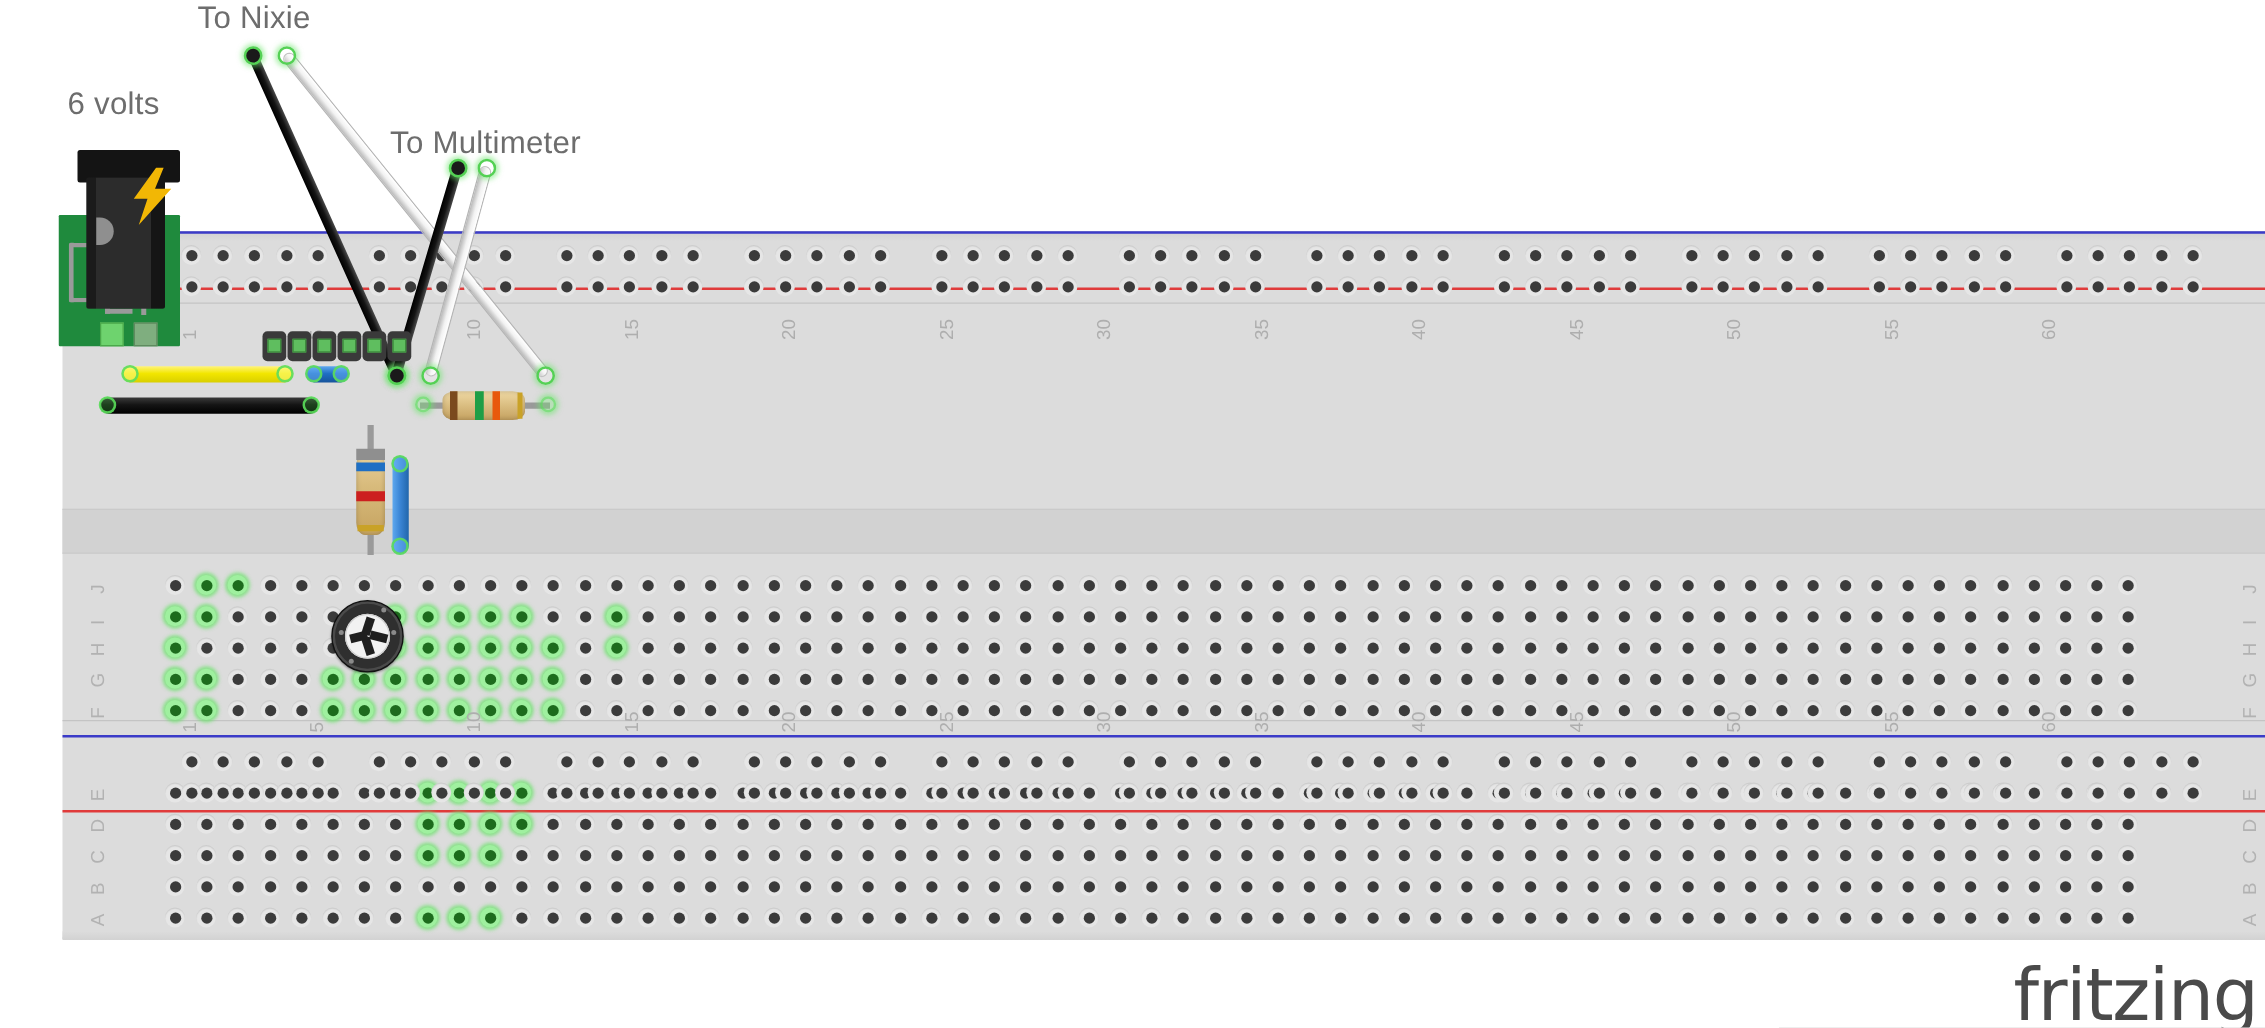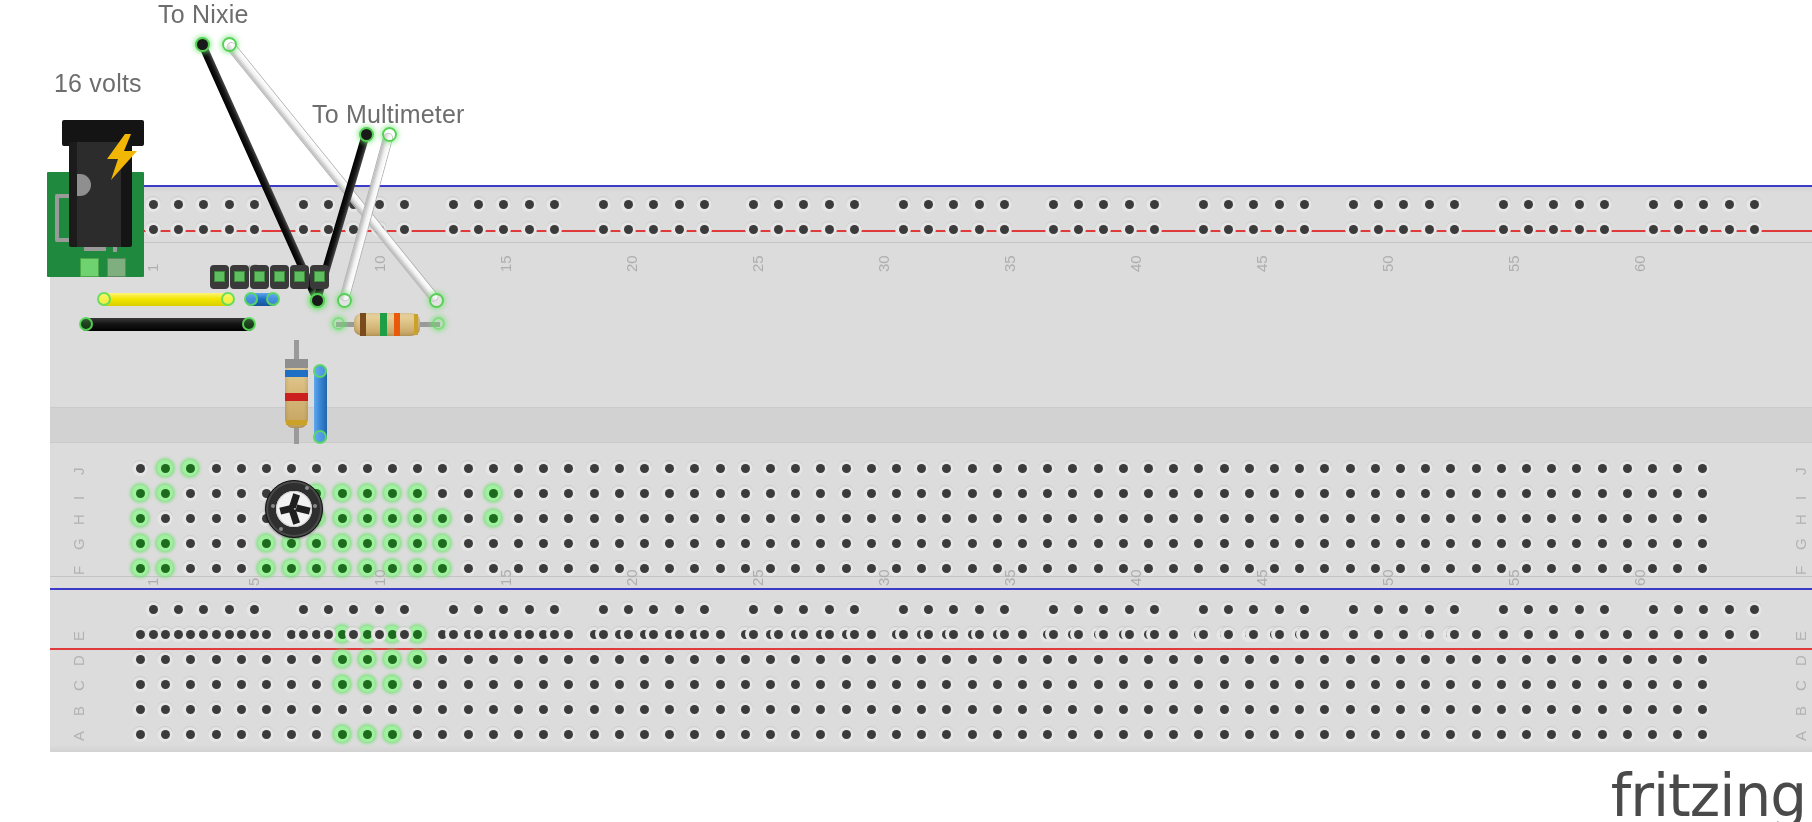--- a/index.html
+++ b/index.html
@@ -183,21 +183,21 @@
     font-family:"DejaVu Sans", sans-serif;
     letter-spacing:-1px;
   }
 </style>
 </head>
 <body>
 
 <div id="stage">
 
   <div class="anno" style="left:158px; top:0px;">To Nixie</div>
-  <div class="anno" style="left:54px; top:69px;">16 volts</div>
+  <div class="anno" style="left:54px; top:69px;">6 volts</div>
   <div class="anno" style="left:312px; top:100px;">To Multimeter</div>
 
   <div id="breadboard">
     <div class="bb-edge-shade" style="top:0;"></div>
 
     <div class="rail-line rail-blue" style="top:-1px;"></div>
     <div class="rail-line rail-red" style="top:44px;"></div>
     <div class="rail-grey" style="top:56px;"></div>
 
     <div id="center-channel"></div>

